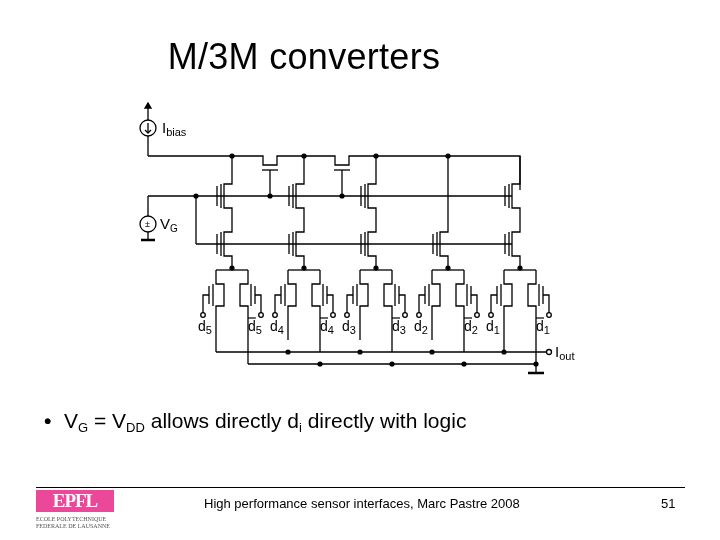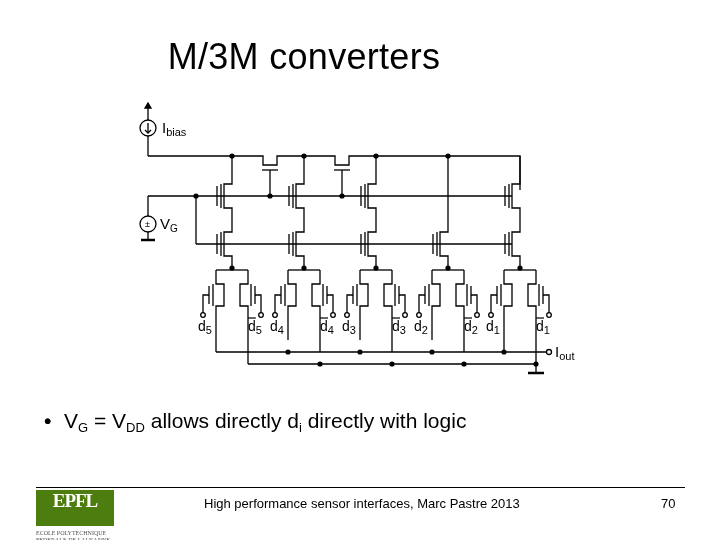--- a/index.html
+++ b/index.html
@@ -7,21 +7,21 @@
          font-family:"Liberation Sans", sans-serif; color:#000; }
   .title { position:absolute; left:0; top:36px; width:608px; text-align:center;
            font-size:36px; letter-spacing:0.3px; }
   .circuit { position:absolute; left:0; top:0; }
   .bullets { position:absolute; left:44px; top:404px; font-size:21px; line-height:34px; }
   .bullet { position:relative; padding-left:20px; white-space:nowrap; }
   .bullet .dot { position:absolute; left:0; top:0; }
   .sub { font-size:13px; vertical-align:-4px; }
   .rule { position:absolute; left:36px; top:487px; width:649px; height:1px; background:#000; }
   .logo { position:absolute; left:36px; top:490px; width:78px; }
-  .logo-box { width:78px; height:36px; background:#4d7c0f; position:relative; }
+  .logo-box { width:78px; height:22px; background:#ec4899; position:relative; }
   .logo-box span { position:absolute; left:0; width:100%; top:0; text-align:center;
                    color:#fff; font-family:"Liberation Serif", serif; font-size:19px; line-height:22px;
                    font-weight:bold; letter-spacing:-1px; }
   .logo-text { font-size:6px; color:#555; line-height:7px; margin-top:4px;
                font-family:"Liberation Serif", serif; white-space:nowrap; }
   .footer { position:absolute; left:204px; top:496px; font-size:13px; color:#000; }
   .pagenum { position:absolute; left:661px; top:496px; font-size:13px; }
 </style>
 </head>
 <body>
@@ -220,14 +220,14 @@
 <div class="rule"></div>
 
 <div class="logo">
   <div class="logo-box">
       <span>EPFL</span>
     </div>
   <div class="logo-text">ECOLE POLYTECHNIQUE</div>
   <div class="logo-text" style="margin-top:0">FEDERALE DE LAUSANNE</div>
 </div>
 
-<div class="footer">High performance sensor interfaces, Marc Pastre 2013</div>
-<div class="pagenum">70</div>
+<div class="footer">High performance sensor interfaces, Marc Pastre 2008</div>
+<div class="pagenum">51</div>
 
 </body></html>

